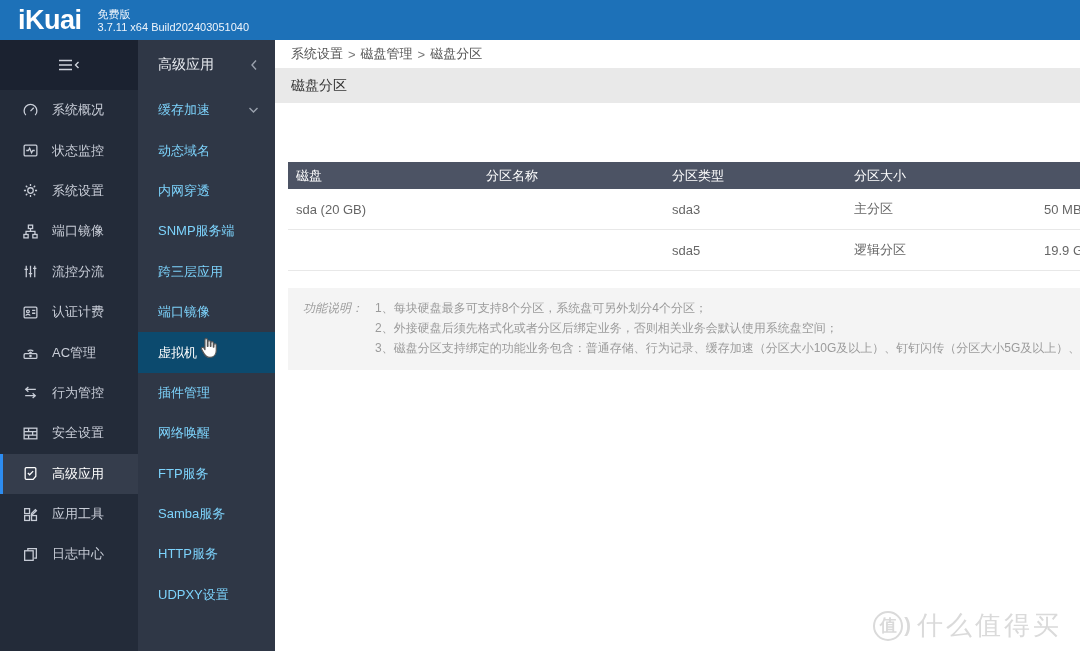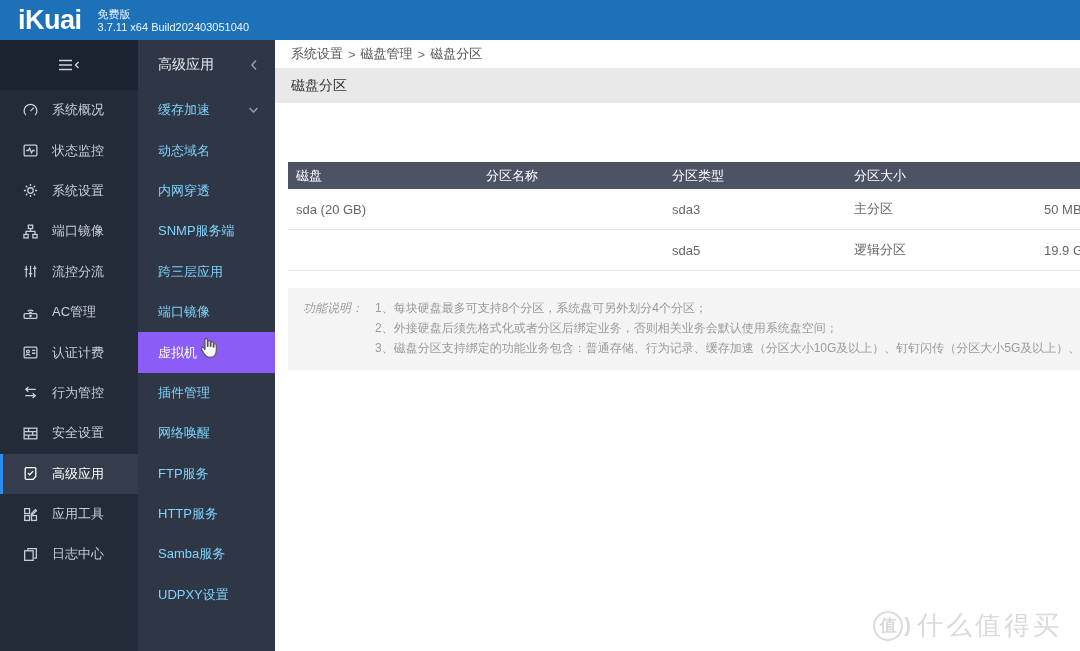--- a/index.html
+++ b/index.html
@@ -28,21 +28,21 @@
     width:3px; height:100%; background:#2d8cf0; }
 
   
   .submenu { position:absolute; top:40px; left:138px; width:137px; height:611px;
     background:#2f3746; overflow:hidden; }
   .submenu-header { height:50px; display:flex; align-items:center;
     justify-content:space-between; padding:0 15px 0 20px; color:#e8ebf0; font-size:14px; }
   .sub-item { height:40.4px; display:flex; align-items:center;
     justify-content:space-between; padding:0 15px 0 20px; color:#7dd3fc;
     font-size:13px; cursor:pointer; position:relative; }
-  .sub-item.hovered { background:#8b5cf6; color:#fff; }
+  .sub-item.hovered { background:#0c4a6e; color:#fff; }
   .chev { color:#9aa1ad; display:flex; }
   .hand-cursor { position:absolute; left:58px; top:3px; }
 
   
   .main { position:absolute; left:275px; top:40px; width:805px; height:611px;
     background:#fff; overflow:hidden; }
   .breadcrumb { height:28px; display:flex; align-items:center; padding-left:16px;
     font-size:13px; color:#555; gap:5px; }
   .crumb { cursor:pointer; }
   .crumb-sep { color:#777; }
@@ -142,37 +142,37 @@
         <path d="M4 2.5v11M8 2.5v11M12 2.5v11"></path>
           <path d="M2.4 6h3.2M6.4 10h3.2M10.4 5h3.2"></path>
       </svg>
     </span>
     <span>流控分流</span>
   </div>
 
   <div class="nav-item">
     <span class="icon">
       <svg width="17" height="17" viewBox="0 0 16 16" stroke="currentColor" stroke-width="1.2" fill="none">
+        <rect x="2" y="3" width="12" height="10" rx="1"></rect>
+          <circle cx="5.6" cy="7" r="1.3"></circle>
+        <path d="M3.6 11c.2-1.6 3.8-1.6 4 0M9.5 6h3M9.5 8.7h3"></path>
+      </svg>
+    </span>
+    <span>认证计费</span>
+  </div>
+
+  <div class="nav-item">
+    <span class="icon">
+      <svg width="17" height="17" viewBox="0 0 16 16" stroke="currentColor" stroke-width="1.2" fill="none">
         <rect x="2" y="9" width="12" height="4.6" rx="1"></rect>
           <path d="M5.4 6.8a3.6 3.6 0 0 1 5.2 0M6.9 8.3a1.6 1.6 0 0 1 2.2 0"></path>
         <circle cx="8" cy="11.3" r="0.6" fill="currentColor"></circle>
       </svg>
     </span>
     <span>AC管理</span>
-  </div>
-
-  <div class="nav-item">
-    <span class="icon">
-      <svg width="17" height="17" viewBox="0 0 16 16" stroke="currentColor" stroke-width="1.2" fill="none">
-        <rect x="2" y="3" width="12" height="10" rx="1"></rect>
-          <circle cx="5.6" cy="7" r="1.3"></circle>
-        <path d="M3.6 11c.2-1.6 3.8-1.6 4 0M9.5 6h3M9.5 8.7h3"></path>
-      </svg>
-    </span>
-    <span>认证计费</span>
   </div>
 
   <div class="nav-item">
     <span class="icon">
       <svg width="17" height="17" viewBox="0 0 16 16" stroke="currentColor" stroke-width="1.2" fill="none">
         <path d="M13 5H4M6 2.8 3.5 5 6 7.2"></path>
           <path d="M3 11h9M10 8.8l2.5 2.2L10 13.2"></path>
       </svg>
     </span>
     <span>行为管控</span>
@@ -265,24 +265,24 @@
   <div class="sub-item">
     <span>插件管理</span>
   </div>
   <div class="sub-item">
     <span>网络唤醒</span>
   </div>
   <div class="sub-item">
     <span>FTP服务</span>
   </div>
   <div class="sub-item">
+    <span>Samba服务</span>
+  </div>
+  <div class="sub-item">
     <span>HTTP服务</span>
-  </div>
-  <div class="sub-item">
-    <span>Samba服务</span>
   </div>
   <div class="sub-item">
     <span>UDPXY设置</span>
   </div>
 </nav>
 
 <main class="main">
   <div class="breadcrumb">
     <span class="crumb">系统设置</span>
     <span class="crumb-sep">&gt;</span>

